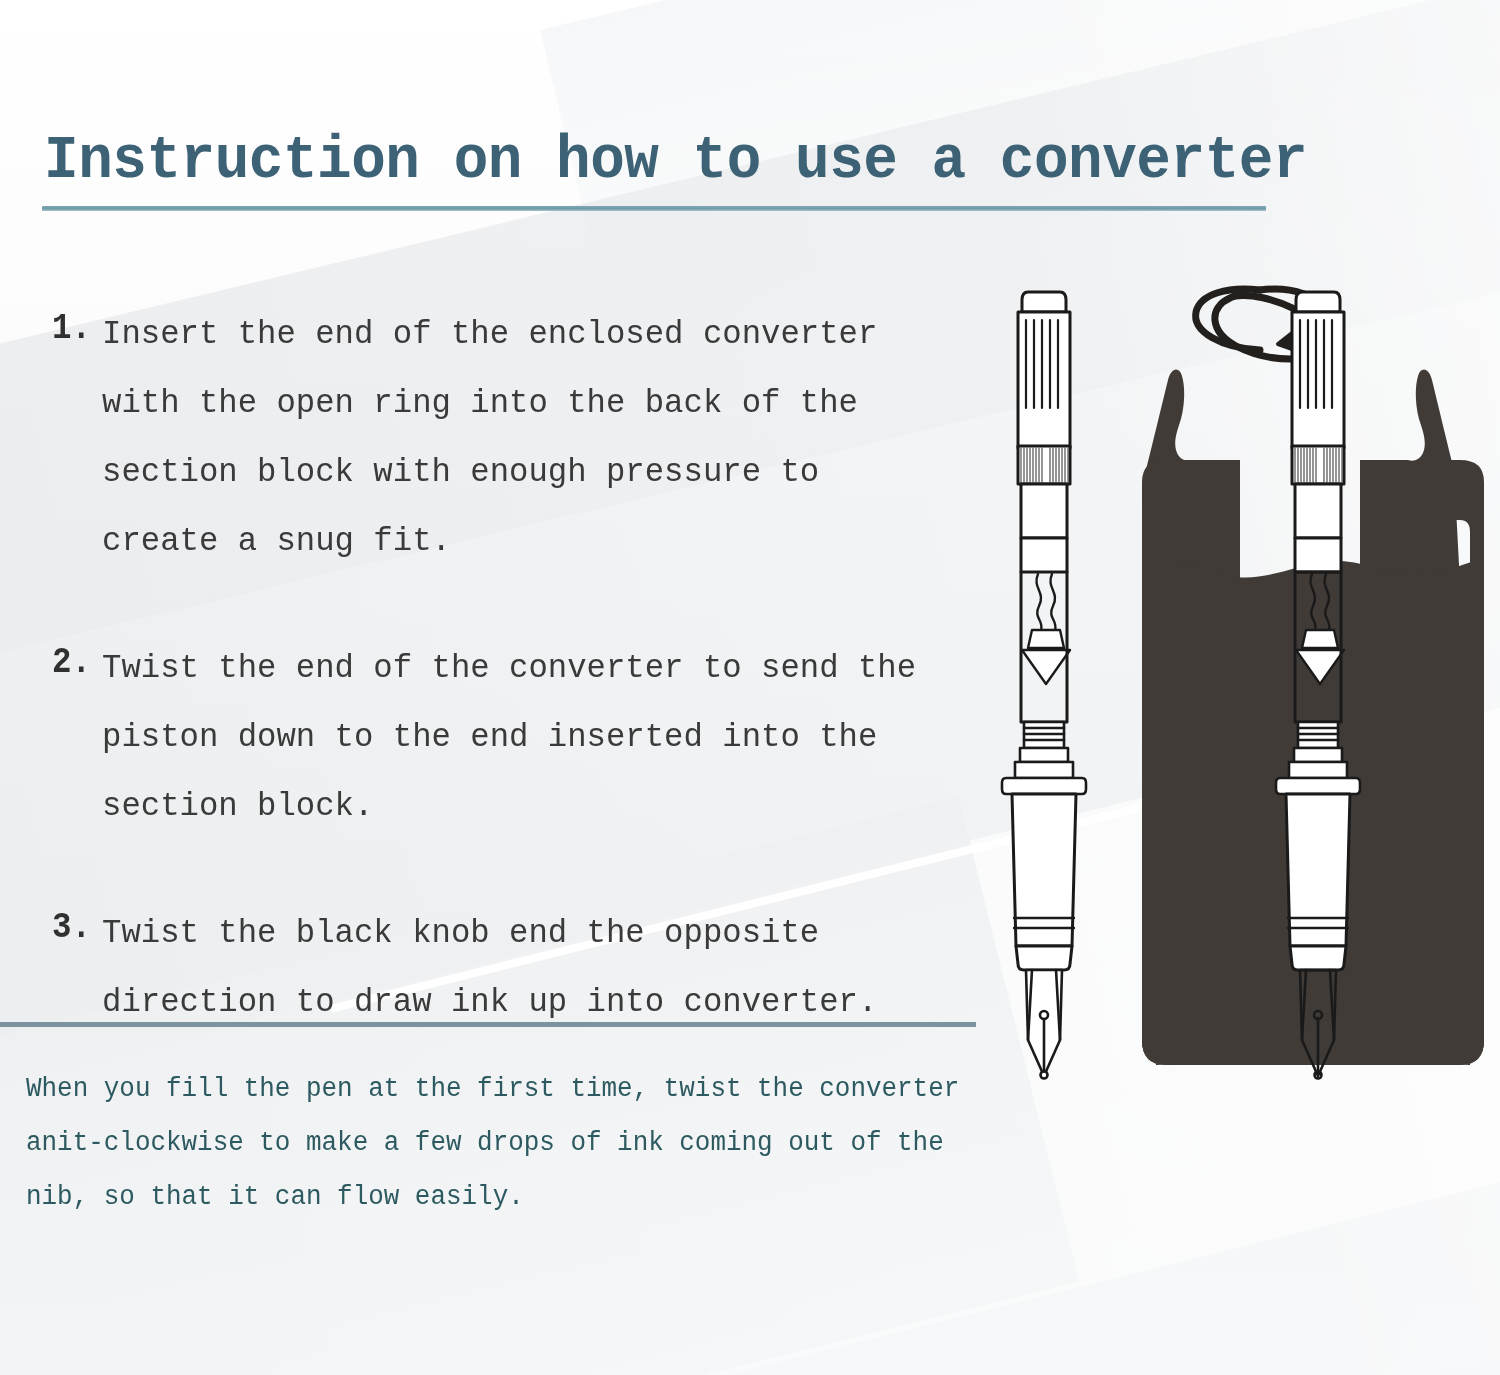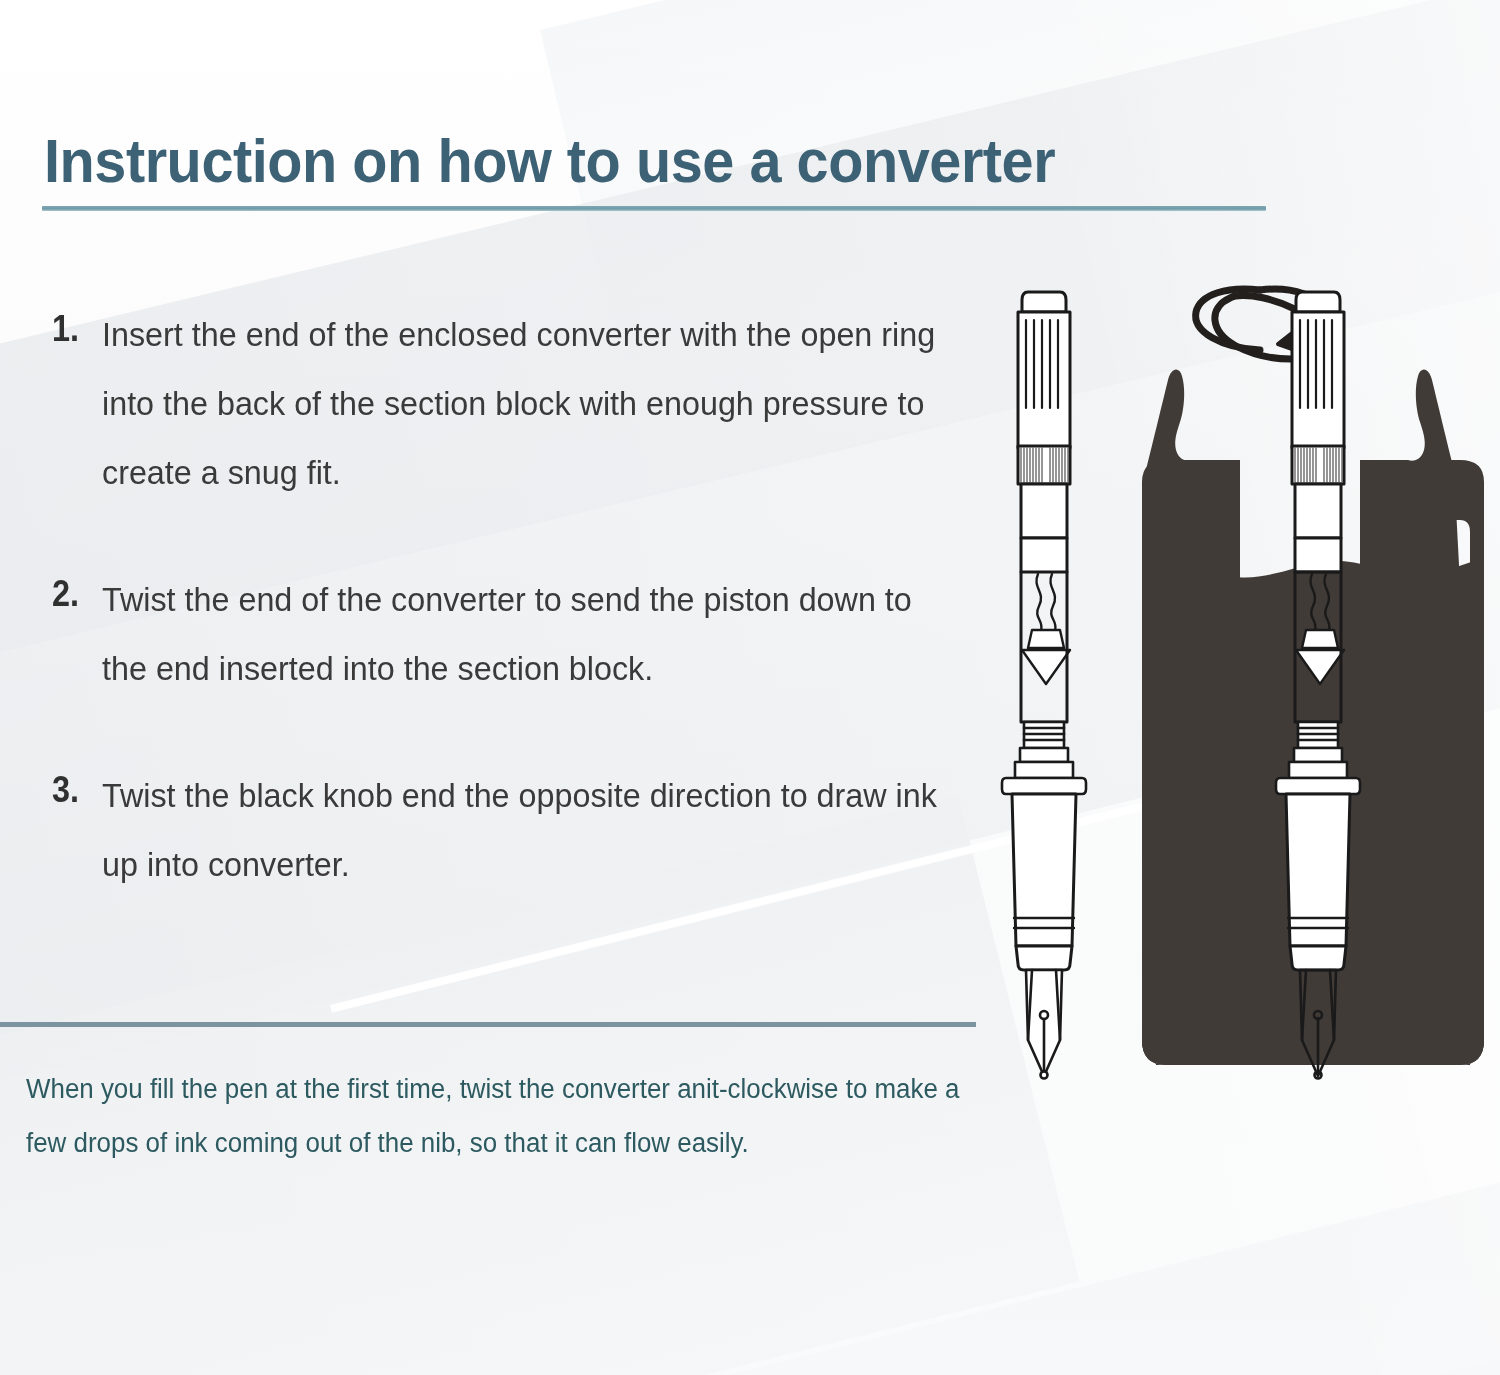--- a/index.html
+++ b/index.html
@@ -7,21 +7,21 @@
     margin: 0;
     padding: 0;
     background: #ffffff;
   }
   #page {
     position: relative;
     width: 1500px;
     height: 1375px;
     overflow: hidden;
     background: #bef264;
-    font-family: Liberation Sans, sans-serif;
+    font-family: Liberation Mono, monospace;
   }
 
   
   .bg-layer {
     position: absolute;
     inset: 0;
     pointer-events: none;
   }
   .bg-base {
     background: linear-gradient(180deg, #ffffff 0%, #fafafb 40%, #f4f5f6 70%, #f7f8f9 100%);

